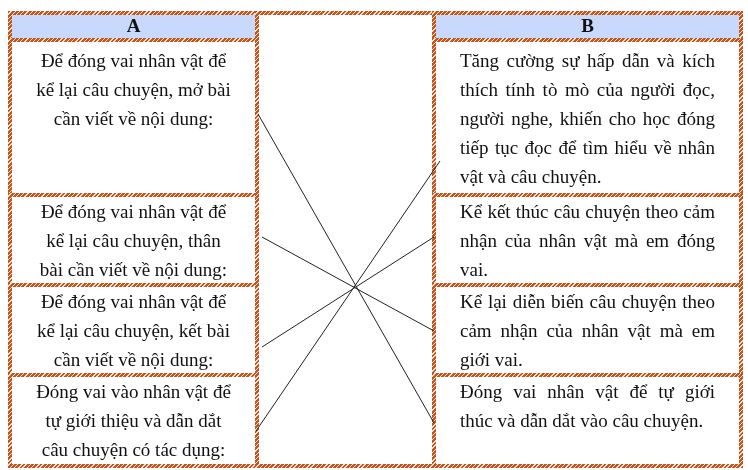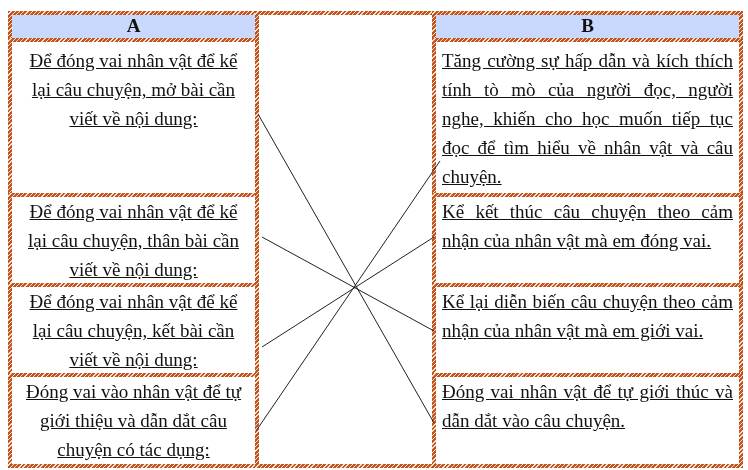--- a/index.html
+++ b/index.html
@@ -2,21 +2,21 @@
 <html><head>
 <meta charset="utf-8">
 <style>
   html,body{margin:0;padding:0;background:#ffffff;}
   body{width:748px;height:470px;position:relative;overflow:hidden;font-family:"Liberation Serif","DejaVu Serif",serif;color:#111;}
   .cell{position:absolute;box-sizing:border-box;
     border:4px solid transparent;
     border-image: repeating-linear-gradient(135deg,#c4531c 0 2px,#f4e4d8 2px 3px) 4;
     background:#fff;}
   .hdr{background:#c9d8fd;font-weight:bold;font-size:19px;text-align:center;line-height:22px;}
-  .txt{font-size:19px;line-height:29px;padding:0 6px;text-decoration:underline;}
+  .txt{font-size:19px;line-height:29px;padding:0 24px;}
   .center{text-align:center;}
   .justify{text-align:justify;text-align-last:left;}
   svg.lines{position:absolute;left:0;top:0;}
 </style>
 </head>
 <body>
 
 <div class="cell hdr" style="left:8px;top:11px;width:251px;height:31px;">
   <span>A</span>
 </div>
@@ -32,21 +32,21 @@
 <div class="cell txt center" style="left:8px;top:373px;width:251px;height:95px;text-align:center;">
   <span>Đóng vai vào nhân vật để tự giới thiệu và dẫn dắt câu chuyện có tác dụng:</span>
 </div>
 
 <div class="cell" style="left:255px;top:11px;width:181px;height:457px;background:transparent;"></div>
 
 <div class="cell hdr" style="left:432px;top:11px;width:311px;height:31px;">
   <span>B</span>
 </div>
 <div class="cell txt justify" style="left:432px;top:38px;width:311px;height:159px;padding-top:4px;">
-  <span>Tăng cường sự hấp dẫn và kích thích tính tò mò của người đọc, người nghe, khiến cho học muốn tiếp tục đọc để tìm hiểu về nhân vật và câu chuyện.</span>
+  <span>Tăng cường sự hấp dẫn và kích thích tính tò mò của người đọc, người nghe, khiến cho học đóng tiếp tục đọc để tìm hiểu về nhân vật và câu chuyện.</span>
 </div>
 <div class="cell txt justify" style="left:432px;top:193px;width:311px;height:106px;">
   <span>Kể kết thúc câu chuyện theo cảm nhận của nhân vật mà em đóng vai.</span>
 </div>
 <div class="cell txt justify" style="left:432px;top:283px;width:311px;height:94px;">
   <span>Kể lại diễn biến câu chuyện theo cảm nhận của nhân vật mà em giới vai.</span>
 </div>
 <div class="cell txt justify" style="left:432px;top:373px;width:311px;height:95px;">
   <span>Đóng vai nhân vật để tự giới thúc và dẫn dắt vào câu chuyện.</span>
 </div>

